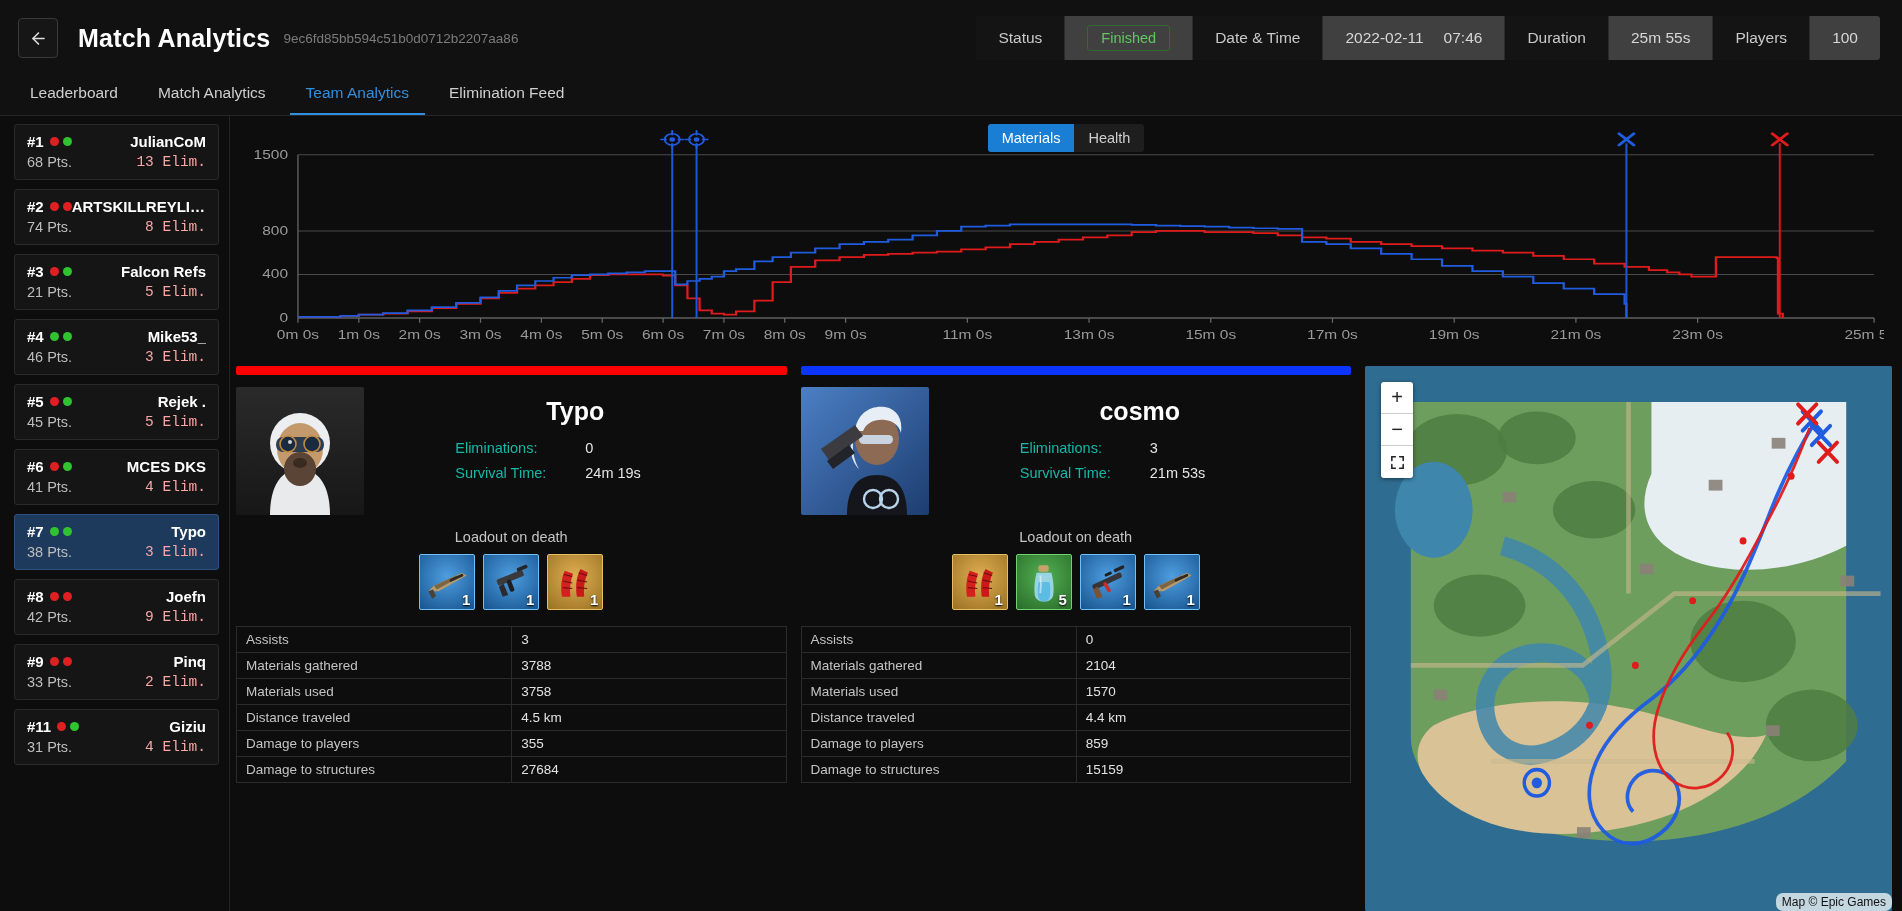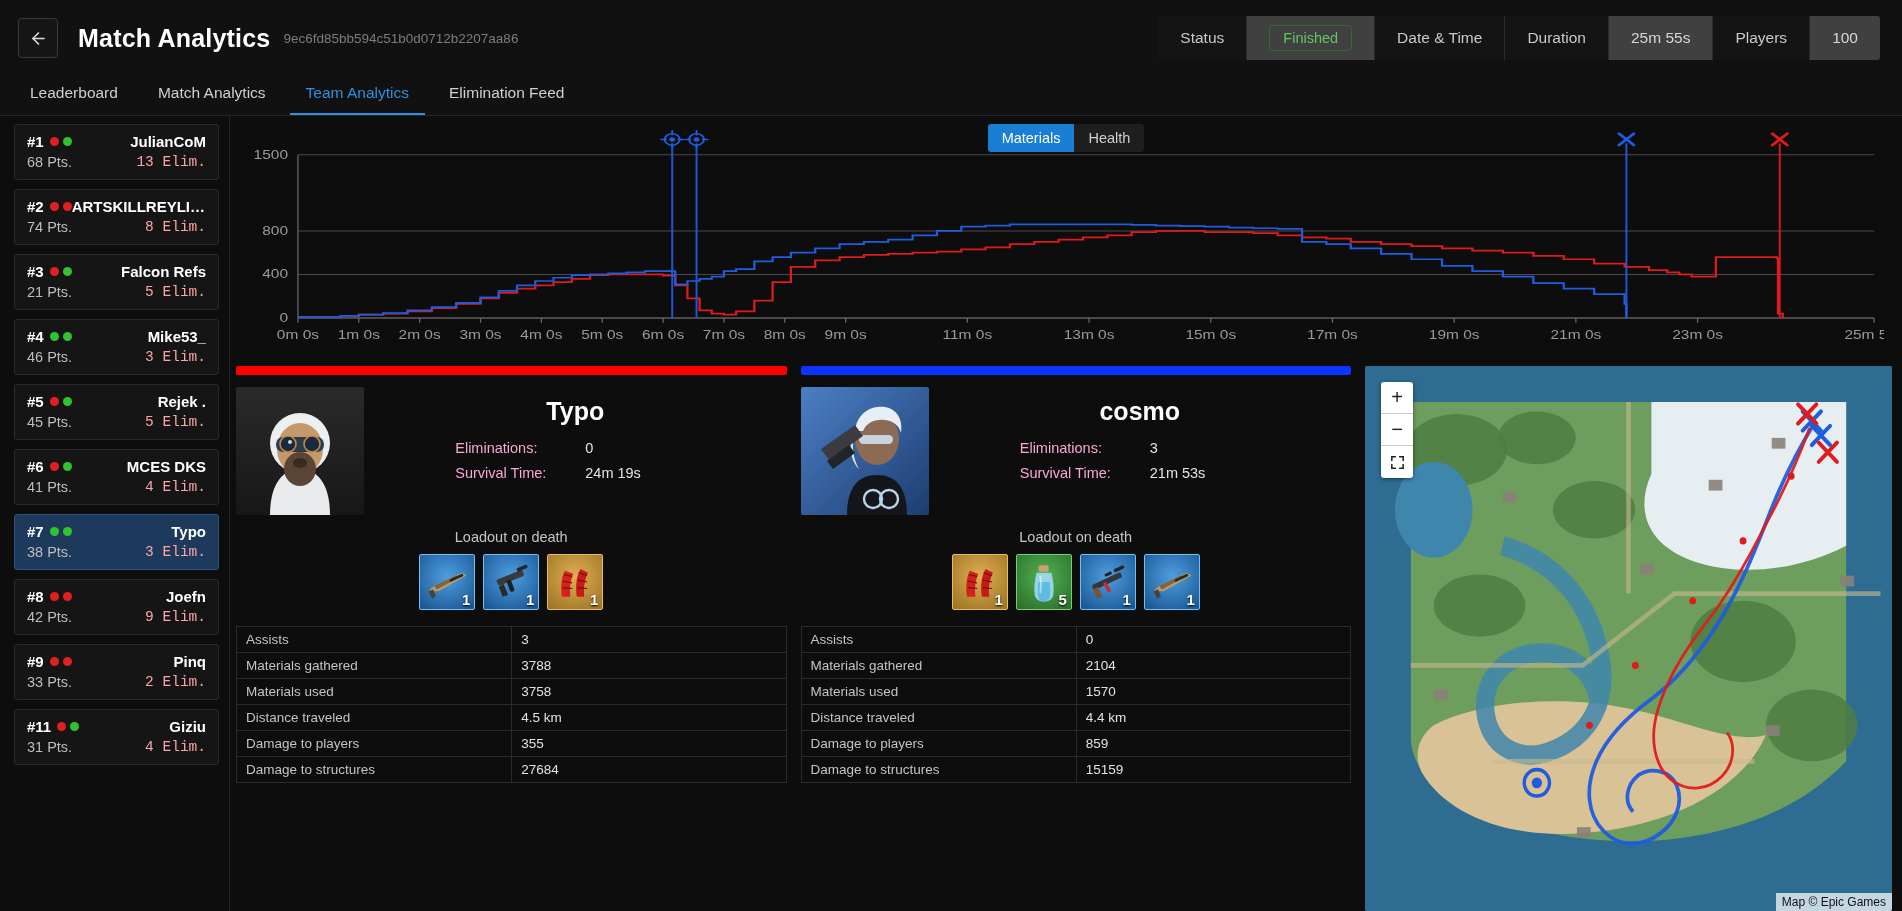--- a/index.html
+++ b/index.html
@@ -121,21 +121,21 @@
   .pcard { flex: 1 1 0; min-width: 0; display: flex; flex-direction: column; }
   .team-bar { height: 9px; border-radius: 2px; margin-bottom: 12px; }
   .pcard-top { display: flex; align-items: flex-start; min-height: 128px; }
   .avatar {
     width: 128px; height: 128px; flex: 0 0 128px; border-radius: 2px;
     overflow: hidden; position: relative;
   }
   .pinfo { flex: 1 1 auto; min-width: 0; padding-top: 10px; display: flex; flex-direction: column; align-items: center; }
   .pname { font-size: 25px; font-weight: bold; color: #fff; margin-bottom: 14px; }
   .pstat { display: flex; width: 240px; font-size: 14.5px; margin-bottom: 9px; }
-  .pstat-k { color: #f9a8d4; flex: 0 0 130px; }
+  .pstat-k { color: #14b8a6; flex: 0 0 130px; }
   .pstat-v { color: #e4e4e4; }
   .loadout-title { text-align: center; font-size: 14.5px; color: #c4c4c4; margin: 14px 0 9px 0; }
   .loadout { display: flex; justify-content: center; gap: 8px; }
   .slot {
     width: 56px; height: 56px; border-radius: 2px; position: relative;
     display: flex; align-items: center; justify-content: center; overflow: hidden;
   }
   .slot .cnt {
     position: absolute; right: 4px; bottom: 1px;
     font-size: 15px; font-weight: bold; color: #fff;
@@ -159,21 +159,21 @@
   }
   .map-ctrl {
     width: 32px; height: 32px; background: #fff; color: #222;
     display: flex; align-items: center; justify-content: center;
     font-size: 20px; cursor: pointer; border-bottom: 1px solid #ccc;
   }
   .map-ctrl:last-child { border-bottom: none; }
   .map-attr {
     position: absolute; right: 0; bottom: 0; z-index: 10;
     background: rgba(255,255,255,.72); color: #111;
-    font-size: 12px; padding: 2px 6px;
+    font-size: 12px; padding: 2px 6px; border-radius: 7px;
   }
 </style>
 </head>
 <body>
 
 <div class="app">
 
   <div class="header">
     <div class="back-btn">
       <svg width="19" height="19" viewBox="0 0 24 24" fill="none" stroke-width="2" stroke-linecap="round" stroke-linejoin="round">
@@ -184,20 +184,26 @@
     <div class="page-title">Match Analytics</div>
     <div class="match-id">9ec6fd85bb594c51b0d0712b2207aa86</div>
     <div class="header-spacer"></div>
 
     <div class="meta-bar">
       <div class="meta-cell label">Status</div>
       <div class="meta-cell">
         <span class="status-pill">Finished</span>
       </div>
       <div class="meta-cell label">Date &amp; Time</div>
+      <div class="meta-cell">
+        <span class="meta-datetime">
+          <span>2022-02-11</span>
+          <span>07:46</span>
+        </span>
+      </div>
       <div class="meta-cell label">Duration</div>
       <div class="meta-cell">25m 55s</div>
       <div class="meta-cell label">Players</div>
       <div class="meta-cell">100</div>
     </div>
   </div>
 
   <div class="tabs" id="tabs">
       <div class="tab">Leaderboard</div>
       <div class="tab">Match Analytics</div>

